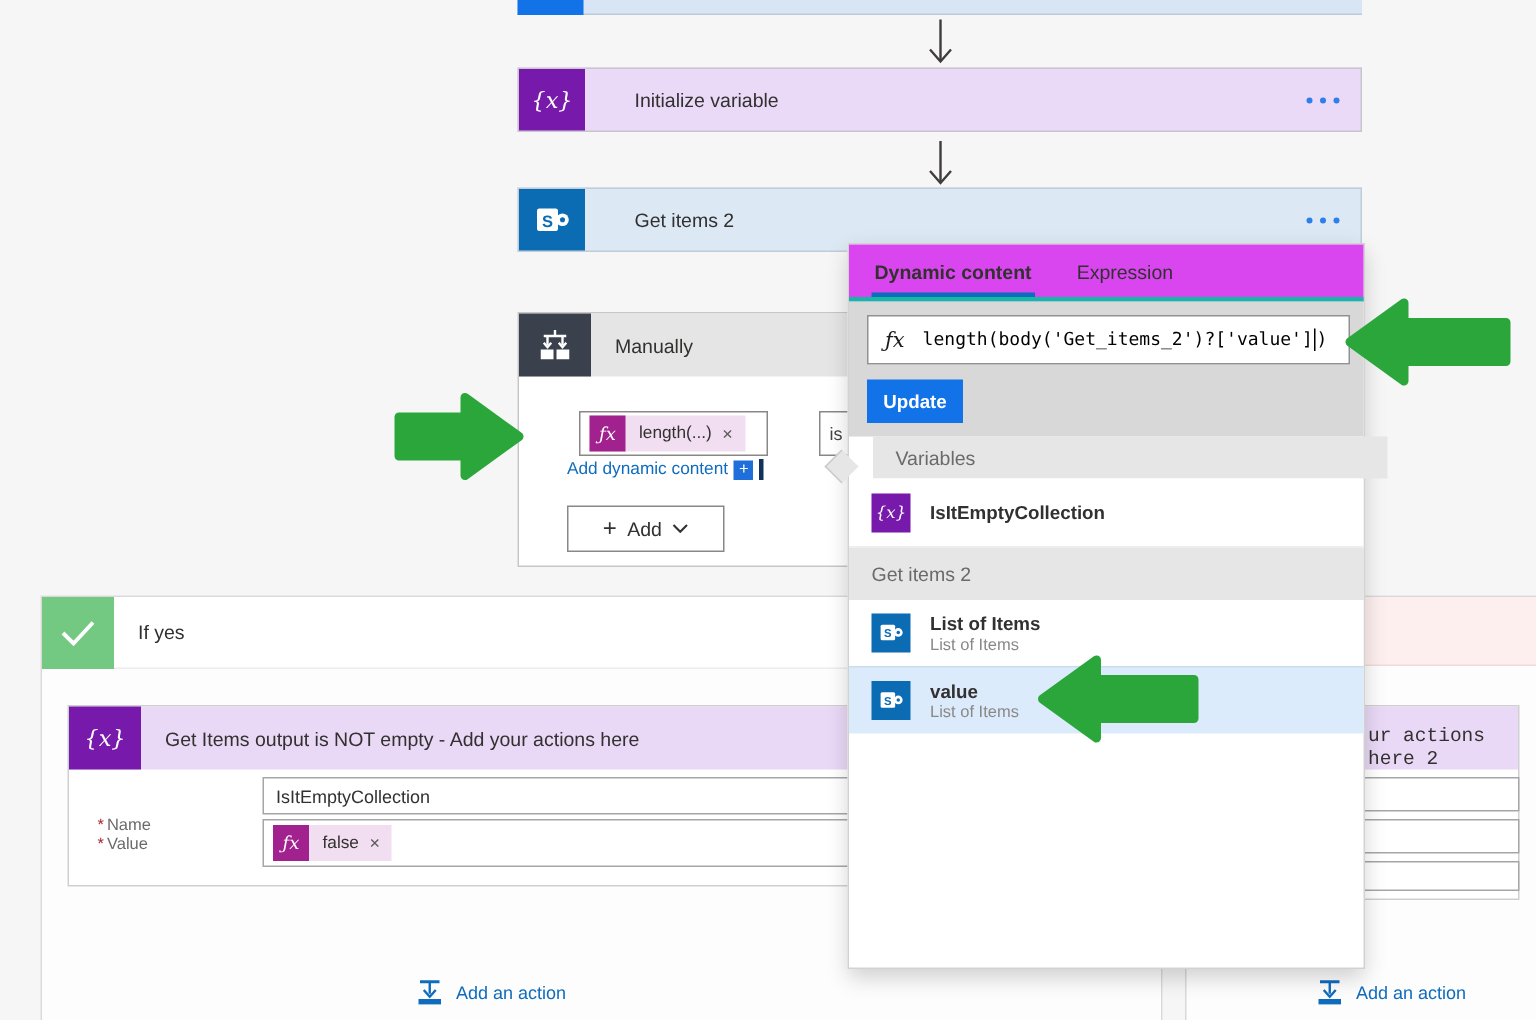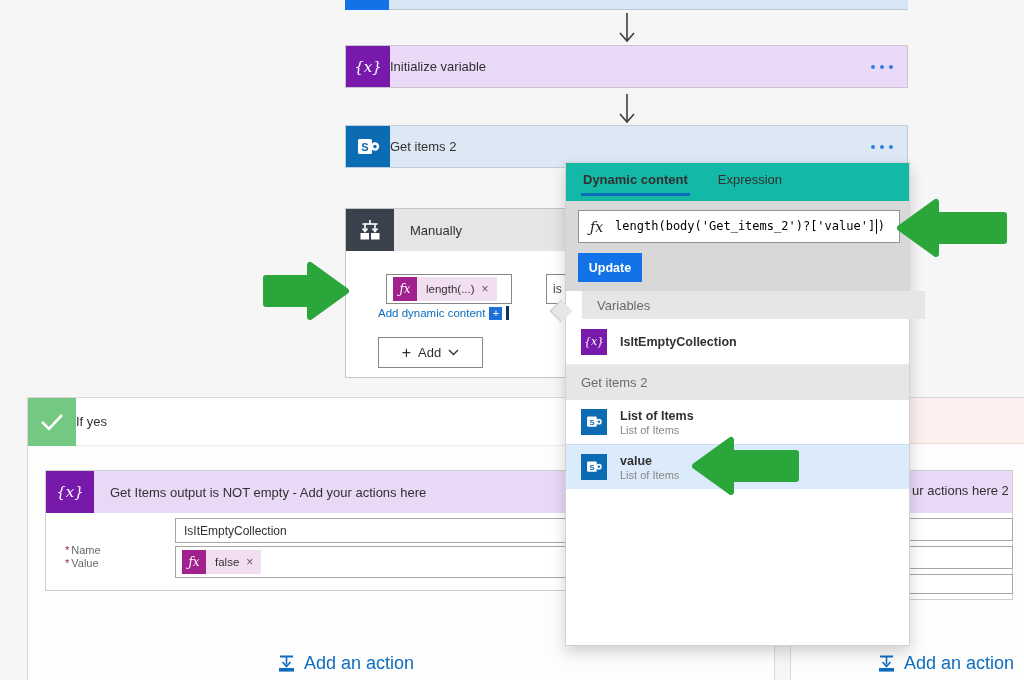--- a/index.html
+++ b/index.html
@@ -1,23 +1,23 @@
 <!DOCTYPE html>
 <html><head>
 <meta charset="utf-8">
 <style>
   * { margin:0; padding:0; box-sizing:border-box; }
   html,body { width:1024px; height:680px; overflow:hidden; }
   body { font-family:"Liberation Sans", sans-serif; background:#f6f6f6; position:relative; color:#323130; }
-  .abs { position:absolute; }
+  .abs { position:absolute;font-family:Liberation Mono, monospace; }
 
   
   .block { position:absolute; left:345px; width:563px; height:43px; display:flex; align-items:center; border:1px solid #c9c4ce; }
   .block .bicon { width:44px; height:100%; flex:0 0 44px; display:flex; align-items:center; justify-content:center; color:#fff; }
-  .block .btitle { padding-left:0; font-size:13px; color:#323130; flex:1; }
+  .block .btitle { padding-left:33px; font-size:13px; color:#323130; flex:1; }
   .dots { display:flex; gap:5px; margin-right:14px; }
   .dots i { width:4px; height:4px; border-radius:50%; background:#2f7fea; }
   .vicon-glyph { font-family:"DejaVu Serif", serif; font-style:italic; font-size:15px; }
 
   .downarrow { position:absolute; left:0; top:0; }
 
   
   .cond-card { position:absolute; left:345px; top:208px; width:563px; height:170px; background:#fff; border:1px solid #c6c6c6; }
   .cond-head { height:42px; background:#e5e5e5; display:flex; align-items:center; }
   .cond-icon { width:48px; height:42px; background:#3b414c; display:flex; align-items:center; justify-content:center; flex:0 0 48px; }
@@ -27,21 +27,21 @@
   .pill .fxbox { background:#a1218f; color:#fff; width:24px; height:24px; display:flex; align-items:center; justify-content:center; font-family:"DejaVu Serif",serif; font-style:italic; font-size:12px; }
   .pill .plabel { padding:0 7px 0 9px; }
   .pill .px { padding-right:8px; color:#5c5c5c; font-size:12px; cursor:pointer; }
   .adc { position:absolute; left:378px; top:306px; font-size:11.5px; color:#0f6cbd; display:flex; align-items:center; gap:4px; cursor:pointer; }
   .adc-plus { width:13px; height:13px; background:#1e6fd9; color:#fff; font-size:11px; line-height:13px; text-align:center; display:inline-block; }
   .adc-bar { width:3px; height:14px; background:#10335c; display:inline-block; }
   .add-btn { position:absolute; left:378px; top:337px; width:105px; height:31px; background:#fff; border:1px solid #8a8886; display:flex; align-items:center; justify-content:center; gap:7px; font-size:13px; cursor:pointer; }
 
   
   .popup { position:absolute; left:565px; top:162px; width:345px; height:484px; background:#fff; border:1px solid #d2d2d2; box-shadow:0 6px 14px rgba(0,0,0,.18); z-index:30; }
-  .ptabs { height:38px; display:flex; align-items:flex-end; border-bottom:5px solid #14b8a6; background:#14b8a6; }
+  .ptabs { height:38px; display:flex; align-items:flex-end; border-bottom:3px solid #14b8a6; background:#d946ef; }
   .ptab { font-size:13px; padding:0 2px 9px 2px; margin-left:15px; color:#323130; cursor:pointer; position:relative; }
   .ptab.active { font-weight:bold; }
   .ptab.active::after { content:""; position:absolute; left:0; right:0; bottom:0; height:3px; background:#0f6cbd; }
   .ptab + .ptab { margin-left:26px; }
   .expr-band { height:90px; background:#d8d8d8; }
   .expr-input { position:absolute; left:12px; top:47px; width:322px; height:33px; background:#fff; border:1px solid #919191; display:flex; align-items:center; }
   .expr-fx { font-family:"DejaVu Serif",serif; font-style:italic; font-size:14px; color:#1b1b1b; padding:0 12px 0 11px; }
   .expr-text { font-family:"DejaVu Sans Mono", monospace; font-size:12px; color:#000; white-space:pre; }
   .caret { display:inline-block; width:1.5px; height:15px; background:#000; vertical-align:middle; margin:0 0.5px; }
   .update-btn { position:absolute; left:12px; top:90px; width:64px; height:29px; background:#1273e8; color:#fff; border:none; font-size:12.5px; font-weight:bold; font-family:"Liberation Sans",sans-serif; cursor:pointer; }
@@ -51,32 +51,32 @@
   .ditem .iico { width:26px; height:26px; flex:0 0 26px; display:flex; align-items:center; justify-content:center; color:#fff; }
   .ditem .dtxt { padding-left:13px; }
   .dtitle { font-size:12.5px; font-weight:bold; color:#323130; }
   .dsub { font-size:11px; color:#8a8886; margin-top:1px; }
   .pointer { position:absolute; left:553px; top:303px; width:16px; height:16px; background:#e6e6e6; border-left:1px solid #c9c9c9; border-bottom:1px solid #c9c9c9; transform:rotate(45deg); z-index:31; }
 
   
   .branch { position:absolute; background:#fdfdfd; border:1px solid #d9d9d9; }
   .ifyes-head { height:48px; display:flex; align-items:center; border-bottom:1px solid #ececec; background:#fff; }
   .ifyes-icon { width:48px; height:48px; background:#73c982; display:flex; align-items:center; justify-content:center; flex:0 0 48px; }
-  .ifyes-title { padding-left:0; font-size:13px; }
+  .ifyes-title { padding-left:16px; font-size:13px; }
   .ifno-head { height:46px; background:#fdefed; border-bottom:1px solid #f0dcd9; }
 
   .action-card { position:absolute; background:#fff; border:1px solid #cfcfcf; }
   .ac-head { height:42px; background:#e9d8f6; display:flex; align-items:center; }
   .ac-icon { width:48px; height:42px; background:#7719ab; color:#fff; display:flex; align-items:center; justify-content:center; flex:0 0 48px; }
   .ac-title { padding-left:16px; font-size:13px; }
   .frow-label { position:absolute; font-size:11px; color:#6a6a6a; }
   .frow-label .req { color:#a4262c; margin-right:2px; }
   .txt-input { position:absolute; background:#fff; border:1px solid #a6a6a6; font-size:12px; color:#323130; display:flex; align-items:center; padding-left:8px; }
 
-  .add-action { position:absolute; display:flex; align-items:center; gap:8px; color:#0f6cbd; font-size:18px; cursor:pointer; }
+  .add-action { position:absolute; display:flex; align-items:center; gap:8px; color:#0f6cbd; font-size:12px; cursor:pointer; }
 
   .arrow-layer { position:absolute; left:0; top:0; z-index:40; pointer-events:none; }
 </style>
 </head>
 <body>
 
 <div class="abs" style="left:345px; top:0; width:563px; height:10px; background:#d7e5f5; border-bottom:1px solid #bccbdc;">
   <div class="abs" style="left:0; top:0; width:44px; height:10px; background:#1273e8;"></div>
 </div>
 

